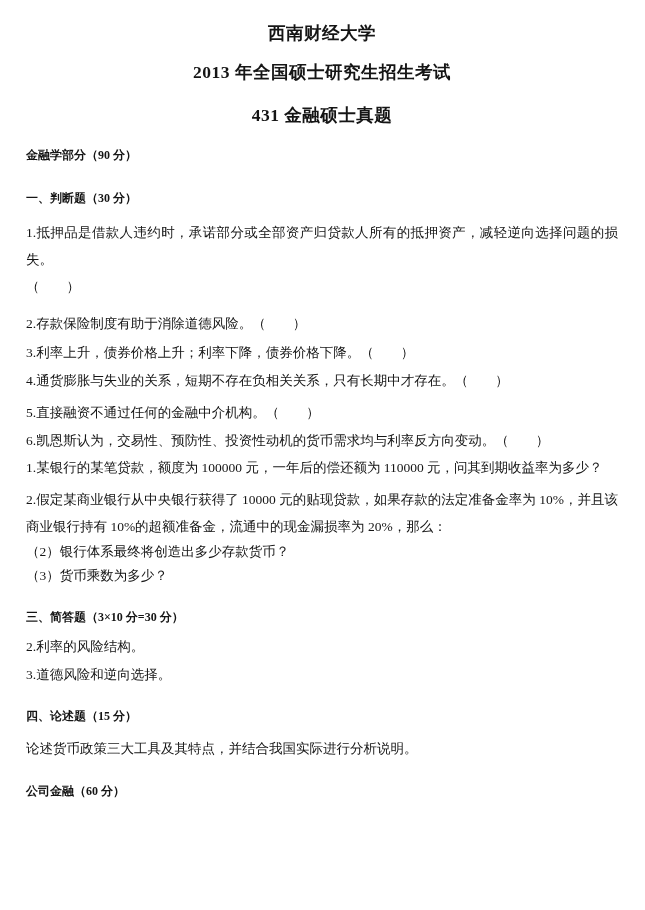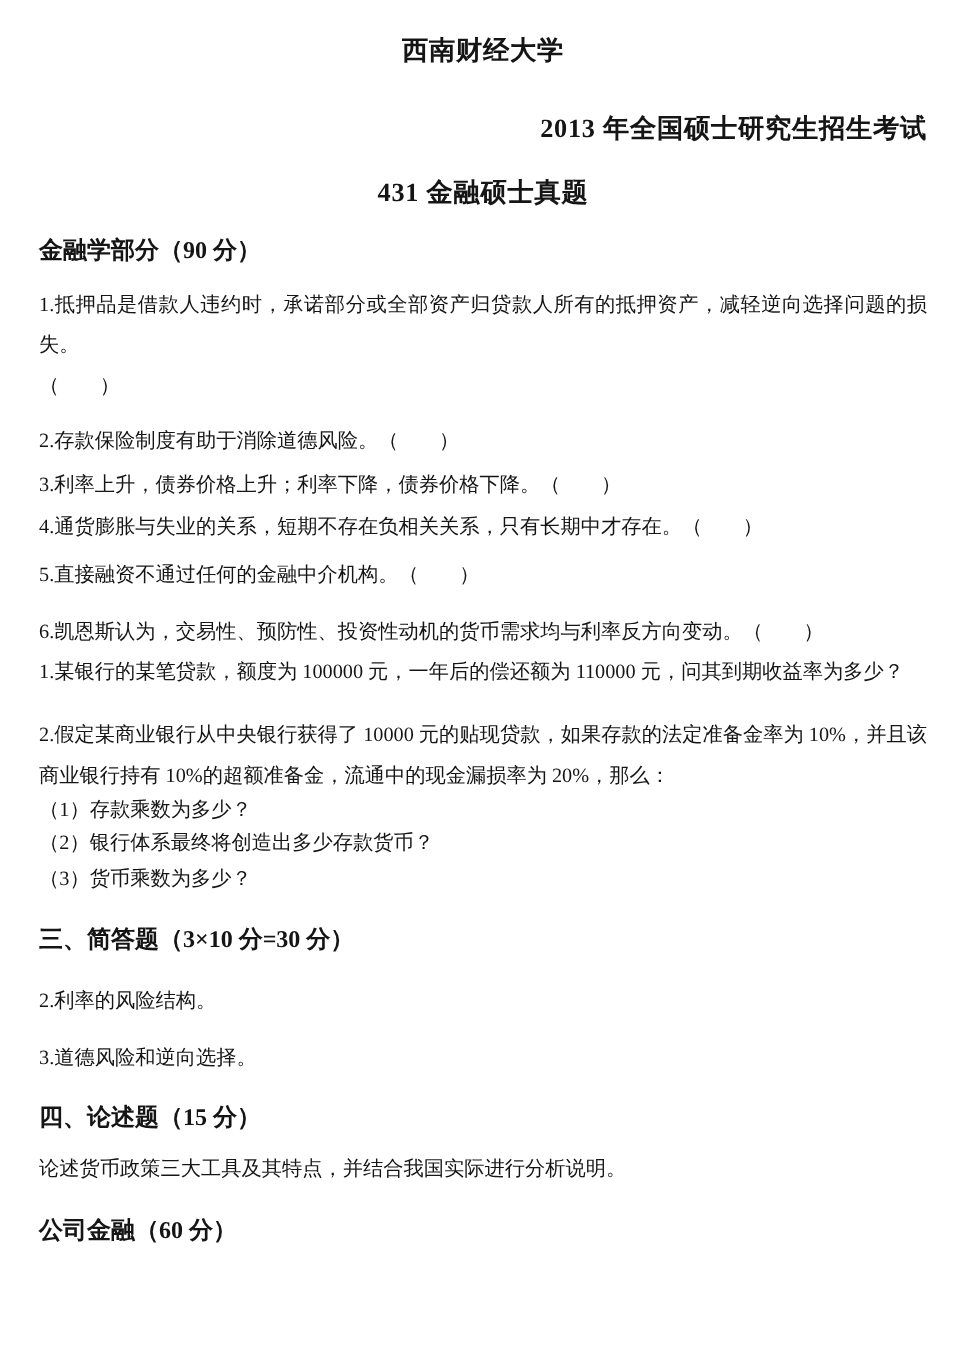--- a/index.html
+++ b/index.html
@@ -17,67 +17,67 @@
   }
   .doc-title {
     text-align: center;
     font-weight: bold;
     font-size: 17.5px;
     line-height: 26px;
     letter-spacing: 0.5px;
   }
   .part-title, .sec-heading {
     font-weight: bold;
-    font-size: 16px;
+    font-size: 12px;
     line-height: 24px;
   }
   .q {
     font-size: 13.5px;
     line-height: 20px;
   }
   .q-multi {
     font-size: 13.5px;
     line-height: 27px;
     text-align: justify;
   }
   .q-multi .q-line { display: block; font-family: Liberation Serif, serif; }
   
-  .mt18 { margin-top: 26px; text-align: right; } .mt17 { margin-top: 17px; }
+  .mt18 { margin-top: 13px; } .mt17 { margin-top: 17px; }
   .mt15 { margin-top: 15px; } .mt19 { margin-top: 19px; }
   .mt9  { margin-top: 9px; }  .mt1  { margin-top: 14px; }
   .mt8  { margin-top: 8px; }  .mt12 { margin-top: 12px; }
-  .mt10 { margin-top: 18px; } .mt22 { margin-top: 22px; }
+  .mt10 { margin-top: 8px; } .mt22 { margin-top: 22px; }
   .mt7  { margin-top: 7px; }  .mt0  { margin-top: 0; }
   .mt2  { margin-top: 2px; }  .mt4  { margin-top: 4px; }
   .mt11 { margin-top: 11px; } .mt20 { margin-top: 20px; }
 </style>
 </head>
 <body>
 
 <div class="page">
 
   <div class="doc-title">西南财经大学</div>
   <div class="doc-title mt18">2013 年全国硕士研究生招生考试</div>
   <div class="doc-title mt17">431 金融硕士真题</div>
 
   <div class="part-title mt15">金融学部分（90 分）</div>
 
+  <div class="sec-heading mt19">一、判断题（30 分）</div>
   <div class="q-multi mt9">
     <span class="q-line">1.抵押品是借款人违约时，承诺部分或全部资产归贷款人所有的抵押资产，减轻逆向选择问题的损失。</span>
     <span class="q-line">（　　）</span>
   </div>
   <div class="q mt1">2.存款保险制度有助于消除道德风险。（　　）</div>
   <div class="q mt9">3.利率上升，债券价格上升；利率下降，债券价格下降。（　　）</div>
   <div class="q mt8">4.通货膨胀与失业的关系，短期不存在负相关关系，只有长期中才存在。（　　）</div>
   <div class="q mt12">5.直接融资不通过任何的金融中介机构。（　　）</div>
   <div class="q mt10">6.凯恩斯认为，交易性、预防性、投资性动机的货币需求均与利率反方向变动。（　　）</div>
 
   <div class="q mt7">1.某银行的某笔贷款，额度为 100000 元，一年后的偿还额为 110000 元，问其到期收益率为多少？</div>
   <div class="q-multi mt10">2.假定某商业银行从中央银行获得了 10000 元的贴现贷款，如果存款的法定准备金率为 10%，并且该商业银行持有 10%的超额准备金，流通中的现金漏损率为 20%，那么：</div>
-  <div class="q mt0">（1）存款乘数为多少？</div>
   <div class="q mt2">（2）银行体系最终将创造出多少存款货币？</div>
   <div class="q mt4">（3）货币乘数为多少？</div>
 
   <div class="sec-heading mt19">三、简答题（3×10 分=30 分）</div>
   <div class="q mt10">2.利率的风险结构。</div>
   <div class="q mt10">3.道德风险和逆向选择。</div>
 
   <div class="sec-heading mt19">四、论述题（15 分）</div>
   <div class="q mt11">论述货币政策三大工具及其特点，并结合我国实际进行分析说明。</div>
 

